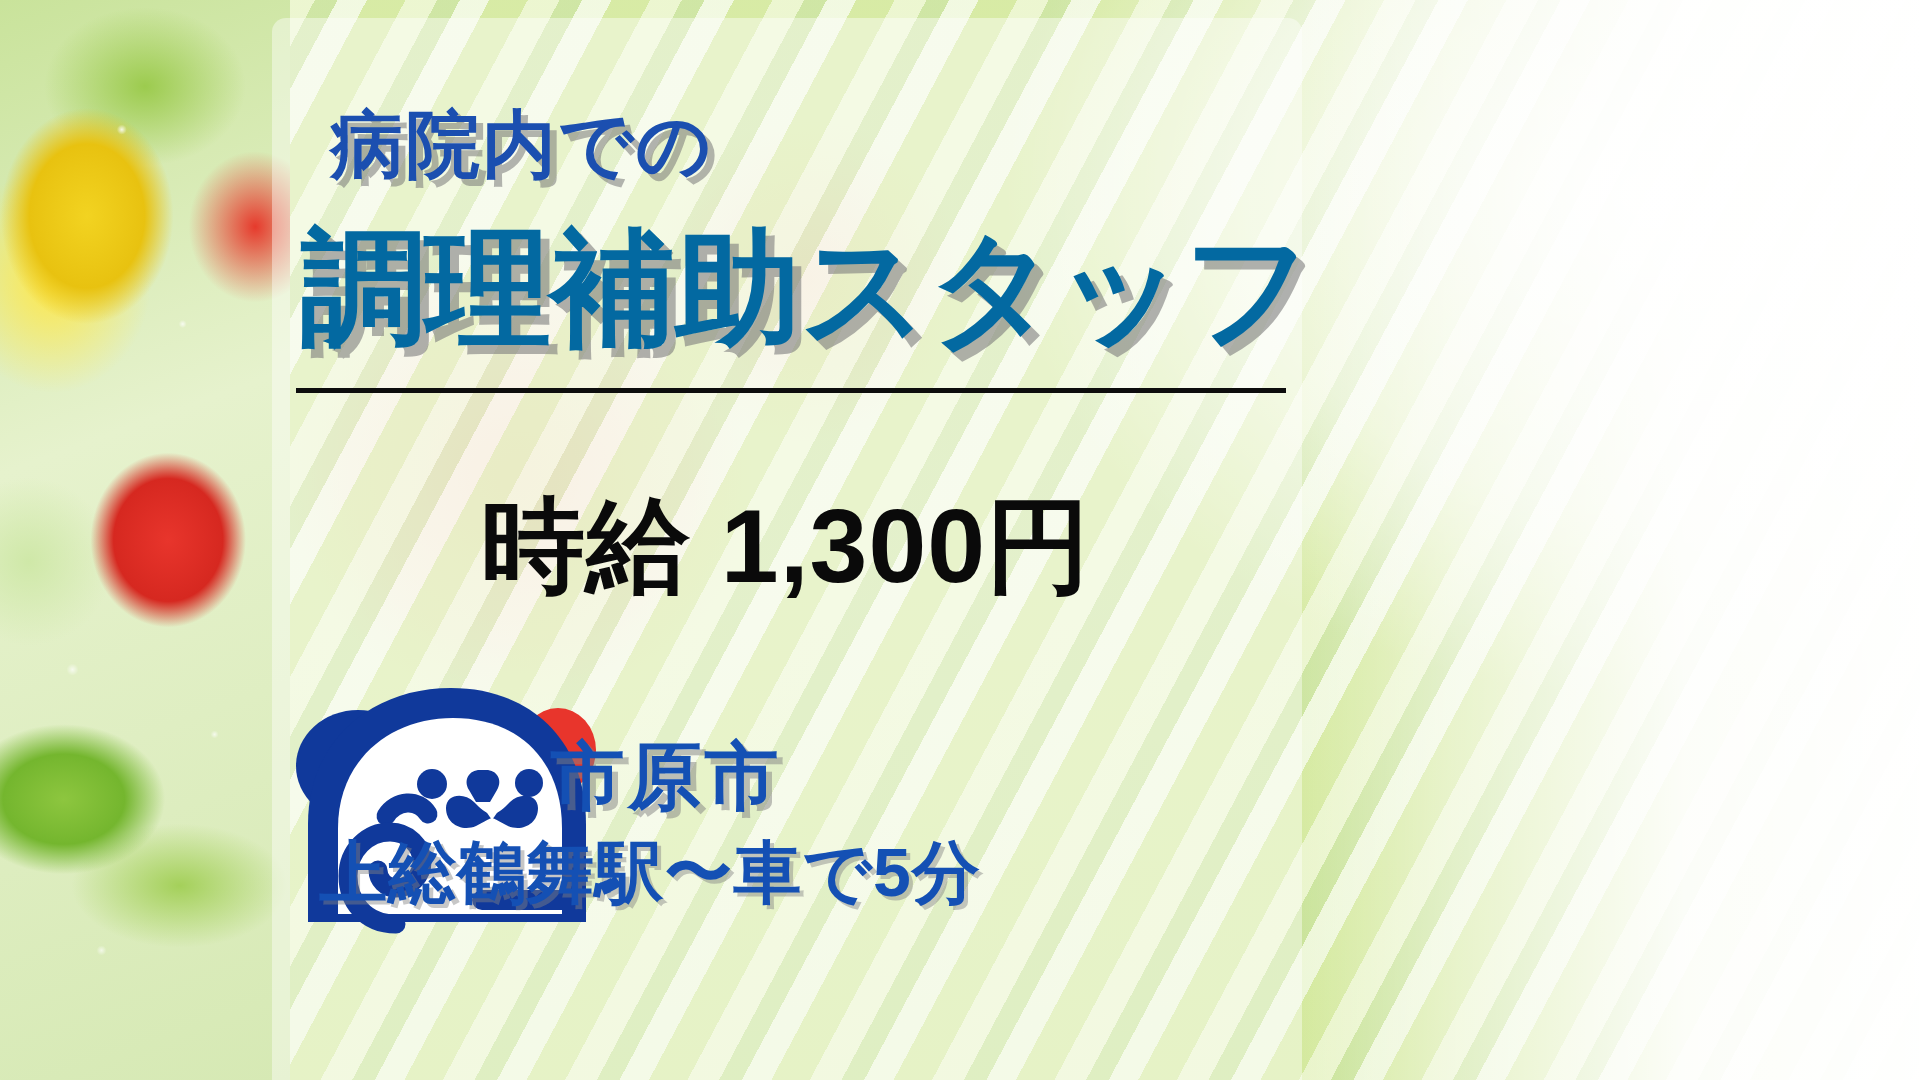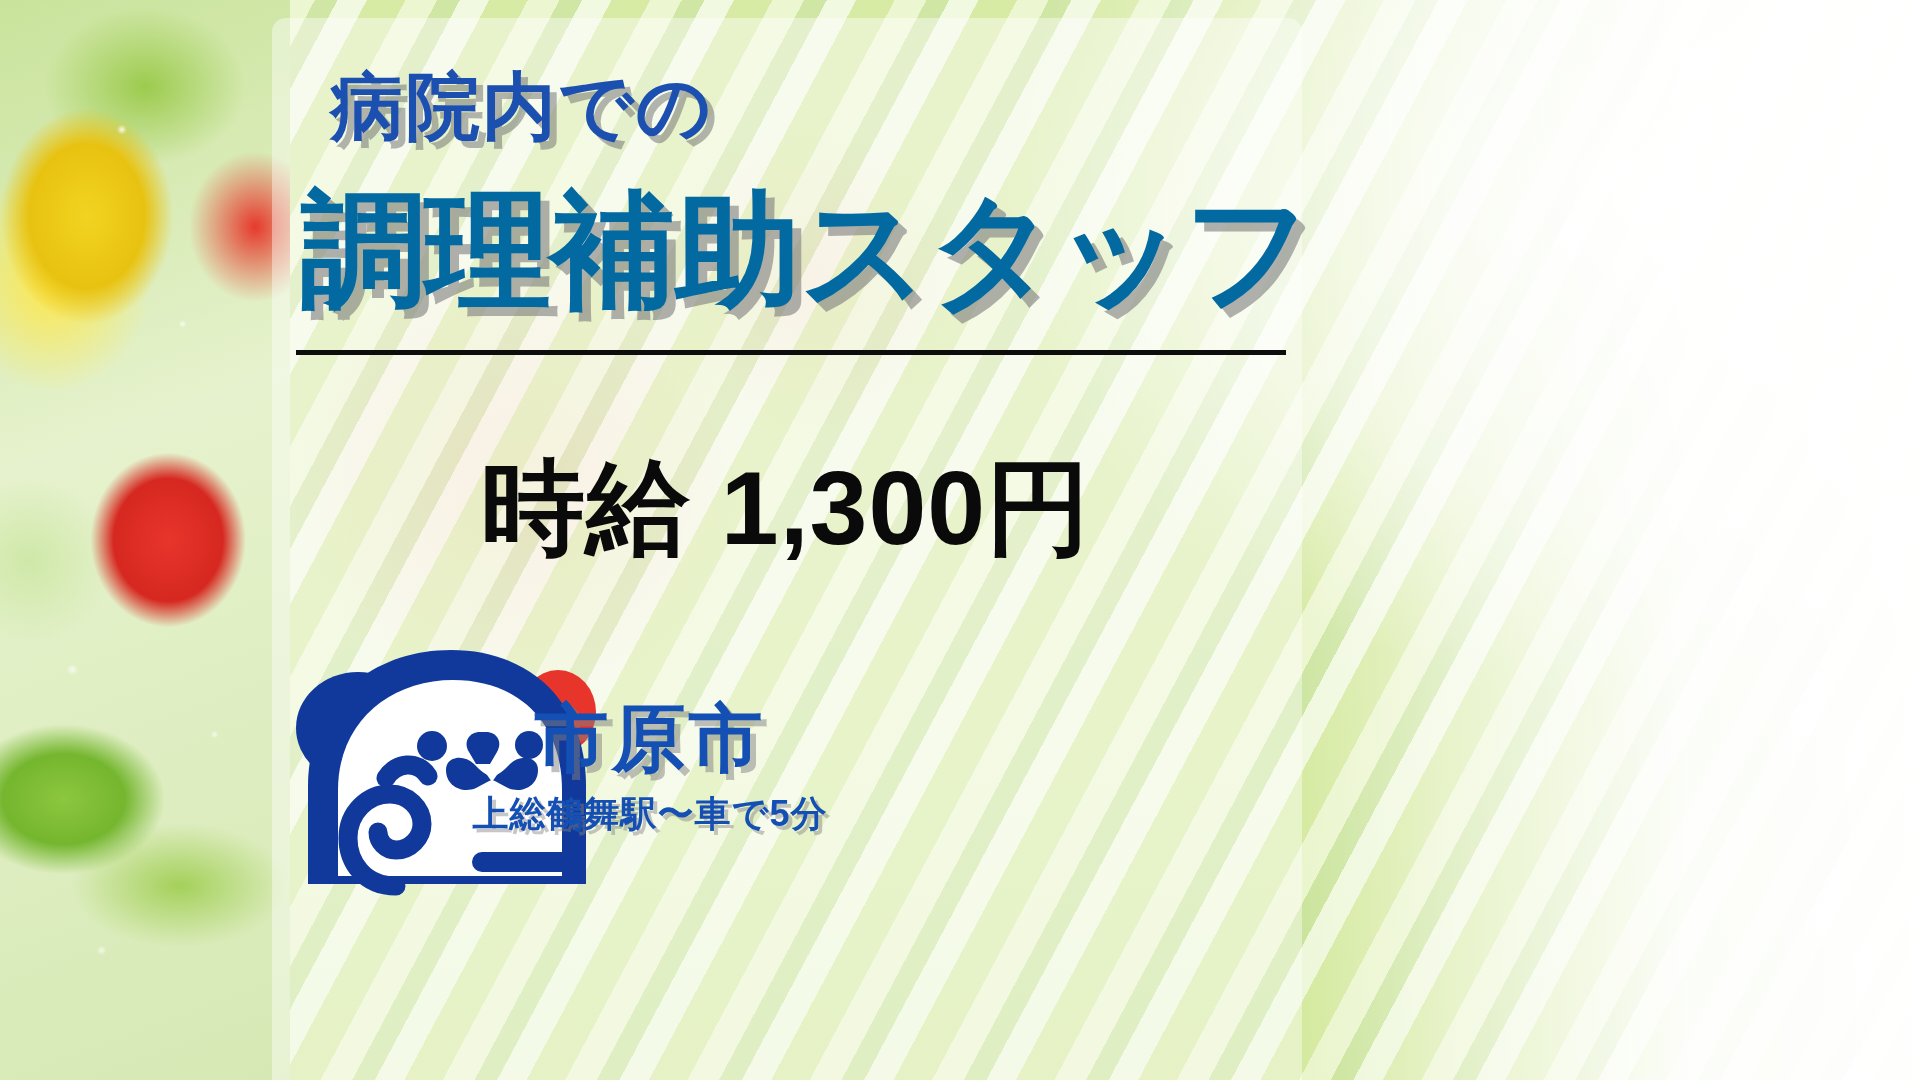--- a/index.html
+++ b/index.html
@@ -60,21 +60,21 @@
 
   
   .card {
     position:absolute;
     left:272px; top:18px; width:1030px; height:1062px;
     background:rgba(255,255,255,.42);
     border-radius:14px 14px 0 0;
   }
 
   
-  .content { position:absolute; inset:0; }
+  .content { position:absolute; inset:0;margin-top:38px; }
 
   .eyebrow {
     position:absolute; left:330px; top:58px;
     font-size:74px; font-weight:700; letter-spacing:2px;
     color:#1b4fb0;
     text-shadow:7px 7px 0 rgba(120,120,120,.55);
     white-space:nowrap;
   }
 
   .headline {
@@ -92,32 +92,32 @@
 
   .wage {
     position:absolute; left:0; top:440px; width:1572px;
     text-align:center;
     font-size:104px; font-weight:900; letter-spacing:1px;
     color:#0a0a0a;
     white-space:nowrap;
   }
 
   .city {
-    position:absolute; left:0; top:690px; width:1300px;
+    position:absolute; left:16px; top:690px; width:1300px;
     text-align:center;
     font-size:74px; font-weight:900; letter-spacing:3px;
     color:#1450b4;
     text-shadow:6px 6px 0 rgba(130,130,130,.5);
     white-space:nowrap;
   }
 
   .access {
     position:absolute; left:0; top:790px; width:1300px;
     text-align:center;
-    font-size:36px; font-weight:900; letter-spacing:1px;
+    font-size:68px; font-weight:900; letter-spacing:1px;
     color:#1450b4;
     text-shadow:4px 4px 0 rgba(130,130,130,.45);
     white-space:nowrap;
   }
 
   
   .mascot { position:absolute; left:286px; top:636px; width:330px; height:260px; }
   .mascot svg { width:100%; height:100%; display:block; }
 </style>
 </head>

